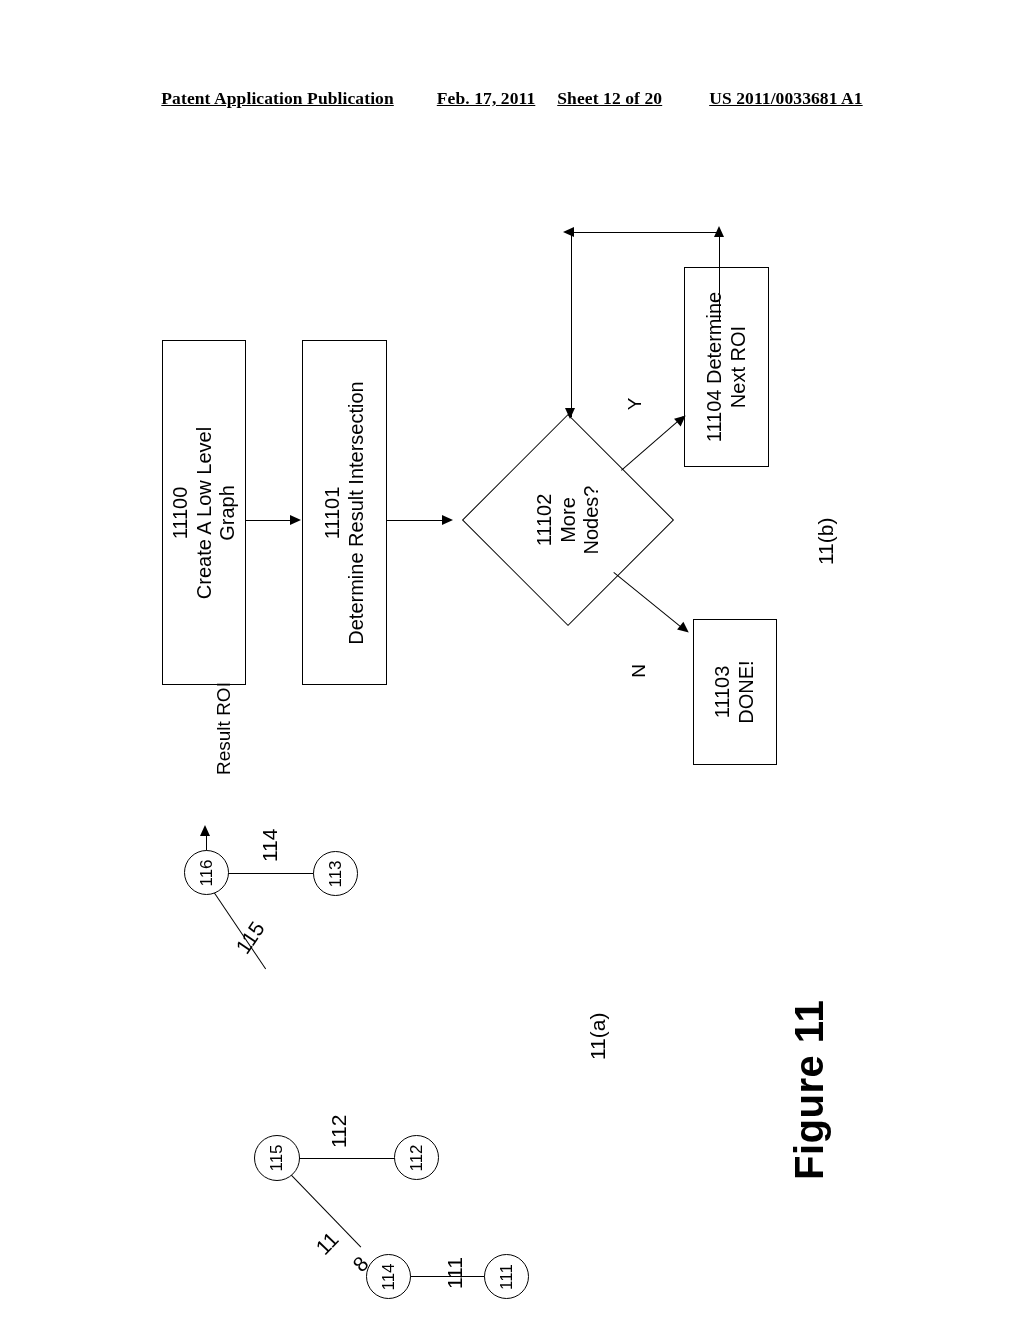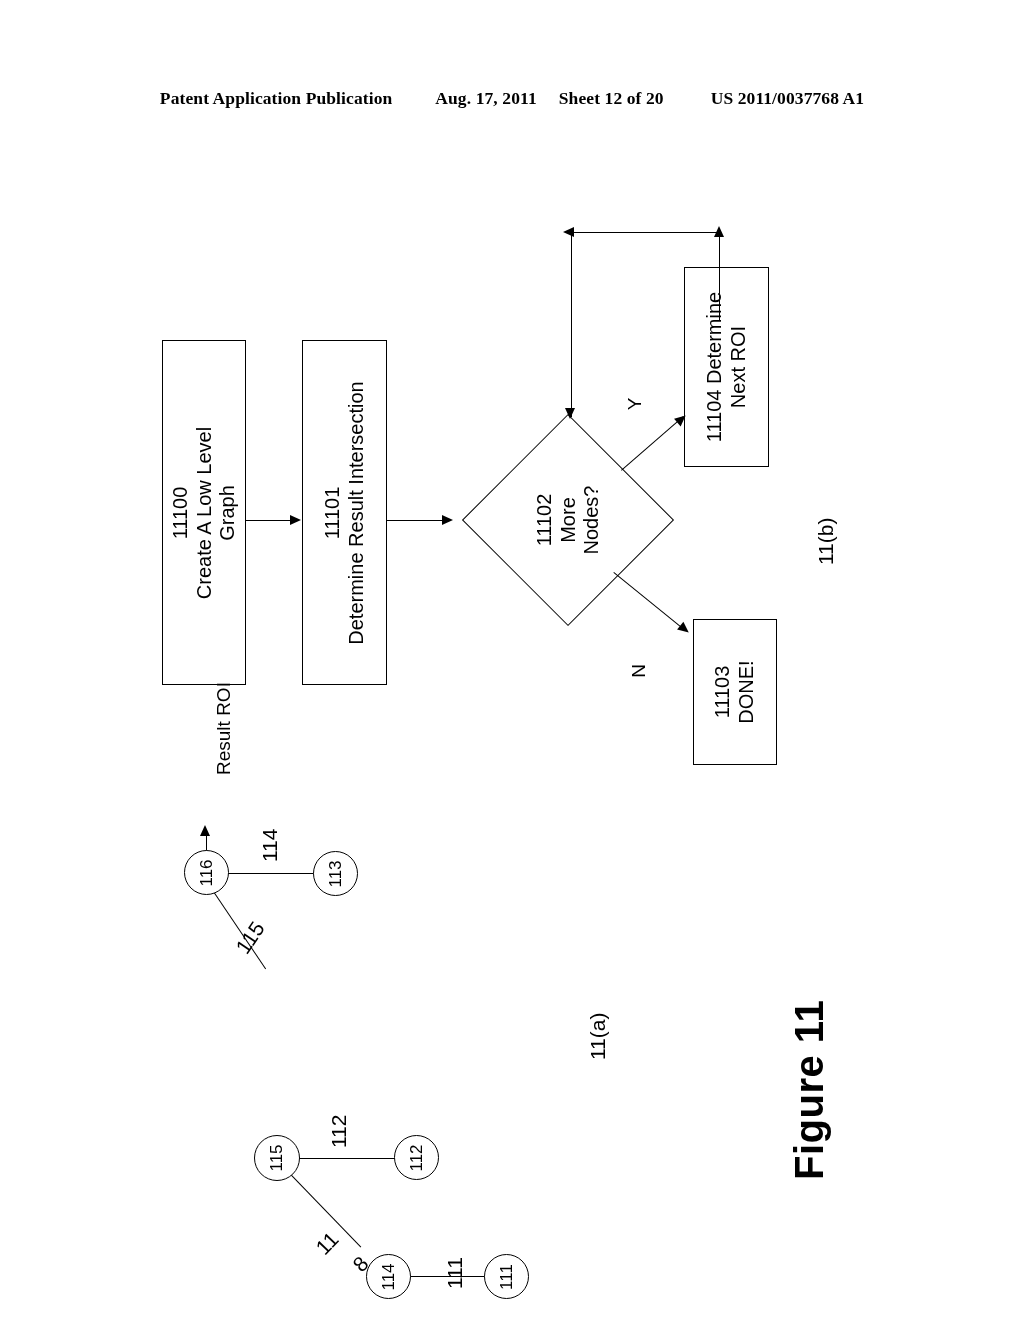--- a/index.html
+++ b/index.html
@@ -22,21 +22,21 @@
     top: 88px;
     left: 0;
     width: 1024px;
     text-align: center;
     font-family: "Liberation Serif", serif;
     font-weight: bold;
     font-size: 17.5px;
     letter-spacing: 0.1px;
     white-space: nowrap;
   }
-  #page-header .seg { display: inline-block; }
+  #page-header .seg { display: inline-block; text-decoration: underline; }
   #page-header .gap-wide { display: inline-block; width: 34px; }
   #page-header .gap-mid  { display: inline-block; width: 13px; }
   #page-header .gap-big  { display: inline-block; width: 38px; }
 
   
   #figure-canvas {
     position: absolute;
     left: 0;
     top: 150px;
     width: 1024px;
@@ -150,25 +150,25 @@
     transform-origin: 0 0;
     transform: rotate(-90deg);
   }
 </style>
 </head>
 <body>
 
 <div id="page-header">
   <span class="seg">Patent Application Publication</span>
   <span class="gap-wide"></span>
-  <span class="seg">Aug. 17, 2011</span>
+  <span class="seg">Feb. 17, 2011</span>
   <span class="gap-mid"></span>
   <span class="seg">Sheet 12 of 20</span>
   <span class="gap-big"></span>
-  <span class="seg">US 2011/0037768 A1</span>
+  <span class="seg">US 2011/0033681 A1</span>
 </div>
 
 <div id="figure-canvas">
 
   <div class="ln-v" style="left:719px; top:84px; height:86px;"></div>
   <div class="arrow-u" style="left:714px; top:76px;"></div>
   <div class="ln-h" style="left:571px; top:82px; width:149px;"></div>
   <div class="ln-v" style="left:571px; top:82px; height:185px;"></div>
   <div class="arrow-d" style="left:565px; top:258px;"></div>
   <div class="arrow-l" style="left:563px; top:77px;"></div>

